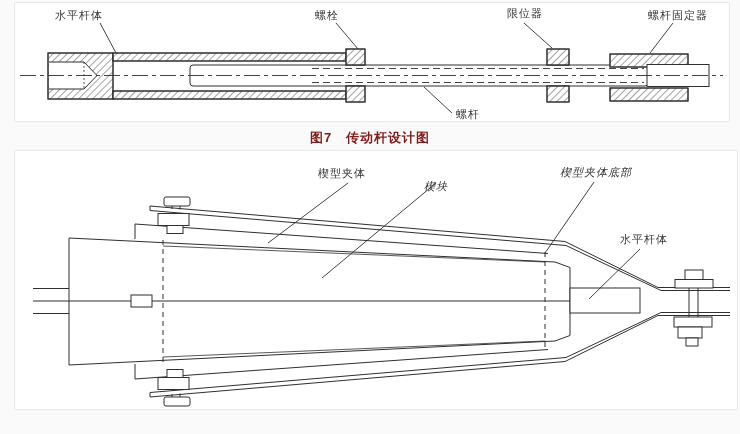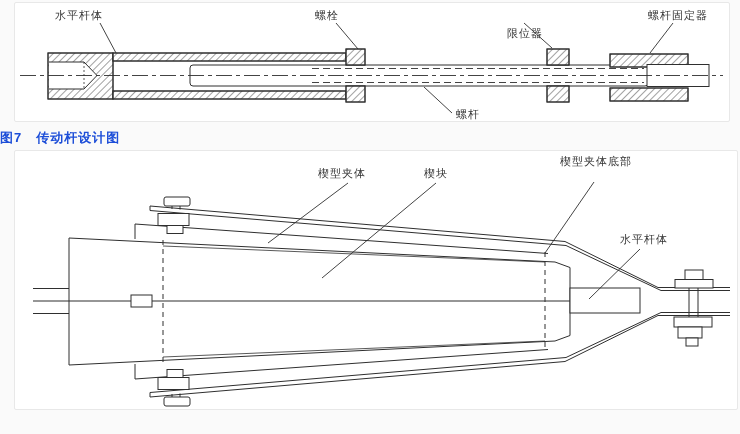--- a/index.html
+++ b/index.html
@@ -16,22 +16,22 @@
   }
   #panel7{left:14px;top:2px;width:714px;height:118px;}
   #panel8{left:14px;top:150px;width:722px;height:258px;}
   svg.lineart{position:absolute;left:0;top:0;}
   .lbl{
     position:absolute;
     font-size:11px;letter-spacing:1px;color:#333;
     white-space:nowrap;line-height:13px;
   }
   .caption{
-    position:absolute;left:0;width:740px;
-    font-size:13px;font-weight:bold;color:#1d4ed8;letter-spacing:1px;
+    position:absolute;left:0;width:740px;text-align:center;
+    font-size:13px;font-weight:bold;color:#7f1d1d;letter-spacing:1px;
   }
   #caption7{top:129px;}
   #caption8{top:413px;}
 </style>
 </head>
 <body>
 
 <div class="stage">
 
   <div class="panel" id="panel7"></div>
@@ -166,24 +166,24 @@
         <path d="M348,183 L268,243"></path>
         <path d="M436,183 L322,278"></path>
         <path d="M594,182 L545,253"></path>
         <path d="M640,249 L589,299"></path>
       </g>
     </g>
   </svg>
 
   <div class="lbl" style="left:55px;top:9px;">水平杆体</div>
   <div class="lbl" style="left:315px;top:9px;">螺栓</div>
-  <div class="lbl" style="left:507px;top:27px;">限位器</div>
+  <div class="lbl" style="left:507px;top:7px;">限位器</div>
   <div class="lbl" style="left:648px;top:9px;text-align:center;">螺杆固定器</div>
   <div class="lbl" style="left:456px;top:108px;">螺杆</div>
 
   <div class="lbl" style="left:318px;top:167px;font-family:Liberation Serif, serif;">楔型夹体</div>
-  <div class="lbl" style="left:424px;top:167px;">楔块</div>
-  <div class="lbl" style="left:560px;top:155px;">楔型夹体底部</div>
+  <div class="lbl" style="left:424px;top:180px;font-style:italic;">楔块</div>
+  <div class="lbl" style="left:560px;top:166px;font-style:italic;">楔型夹体底部</div>
   <div class="lbl" style="left:620px;top:233px;">水平杆体</div>
 
   <div class="caption" id="caption7">图7　传动杆设计图</div>
 
 </div>
 
 </body></html>

